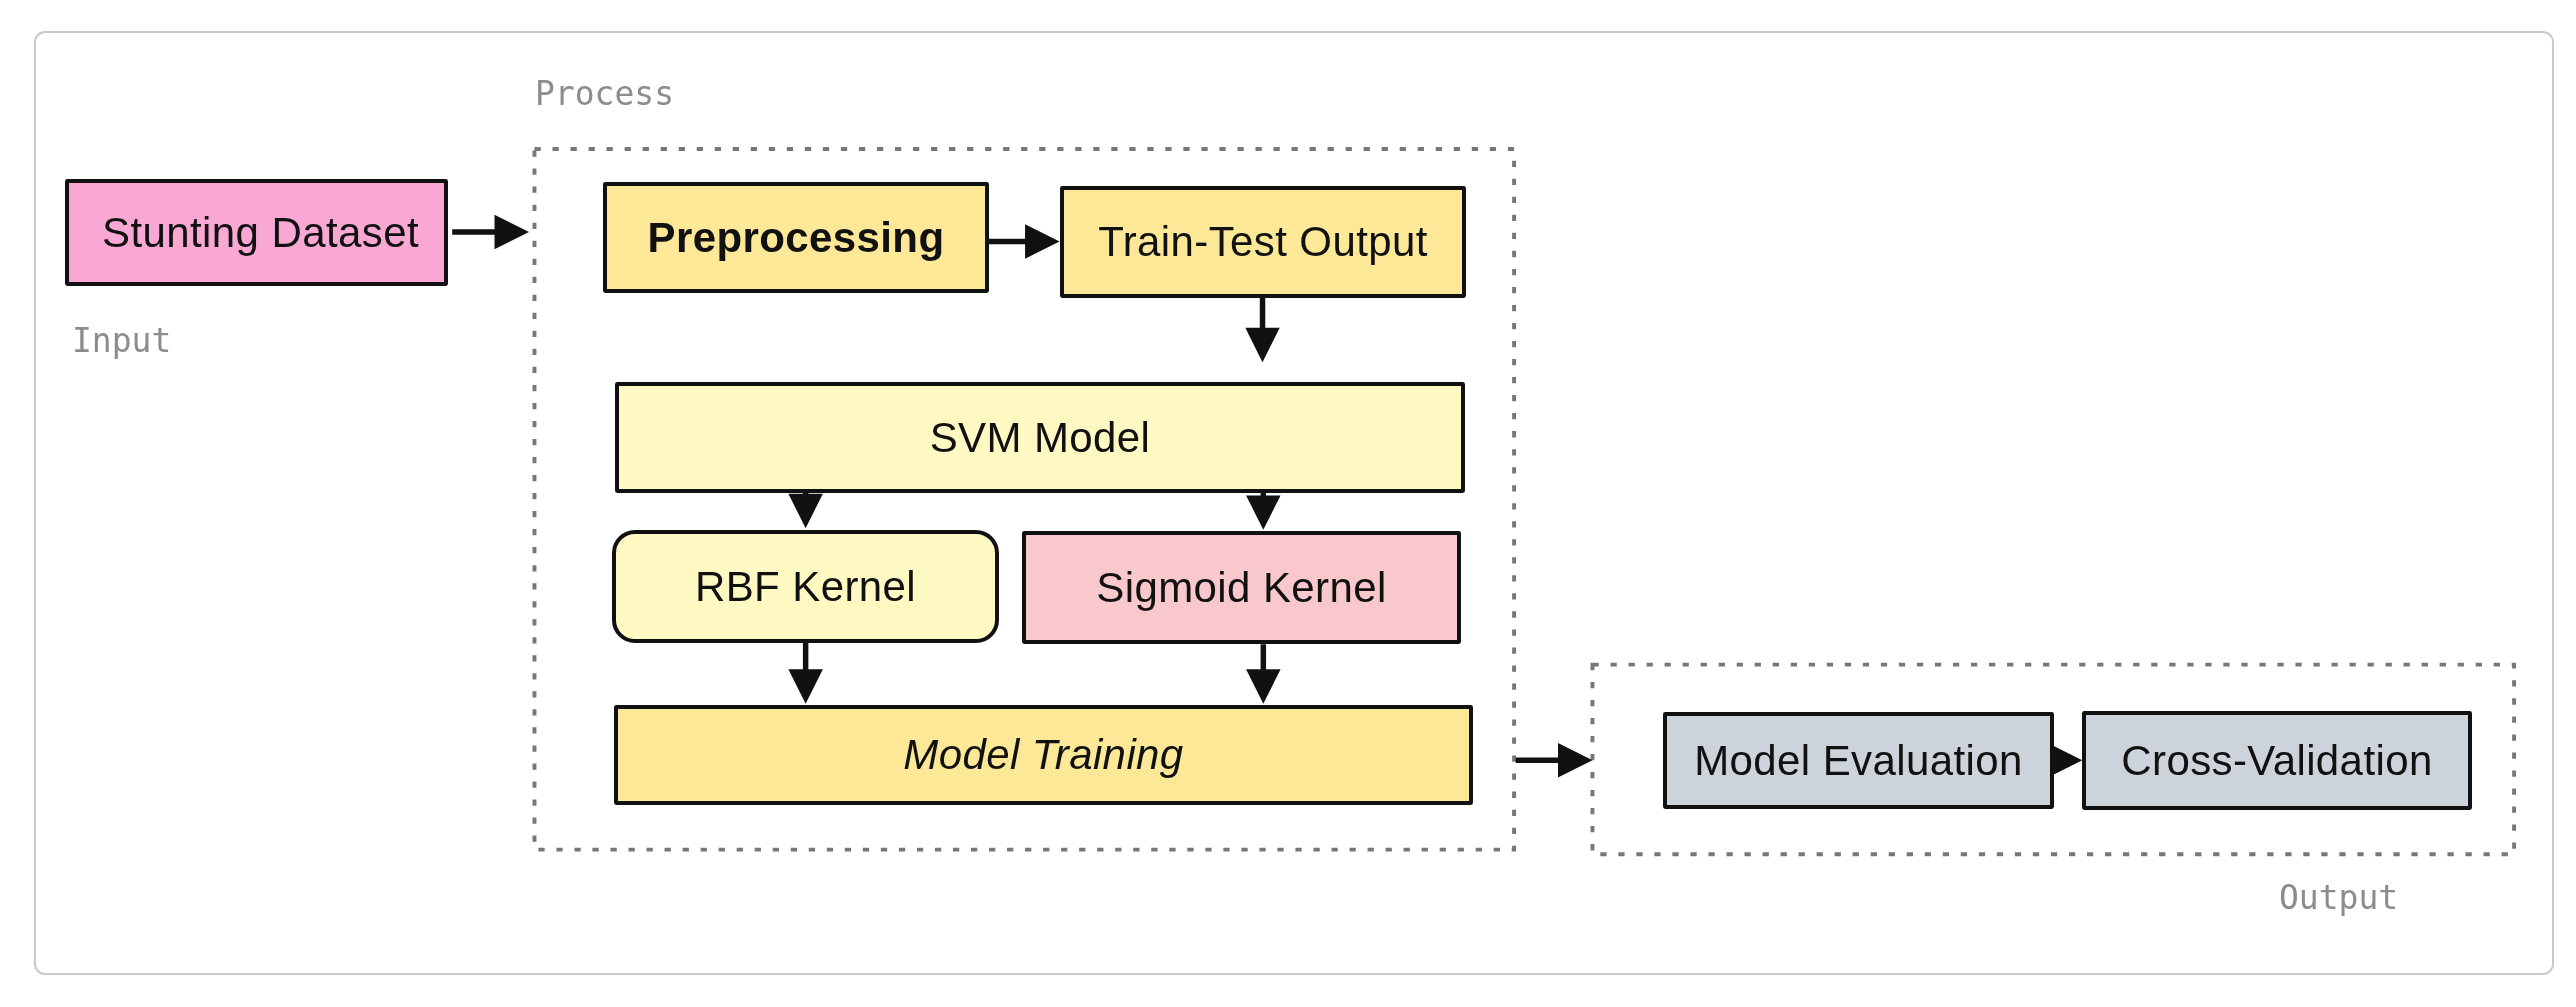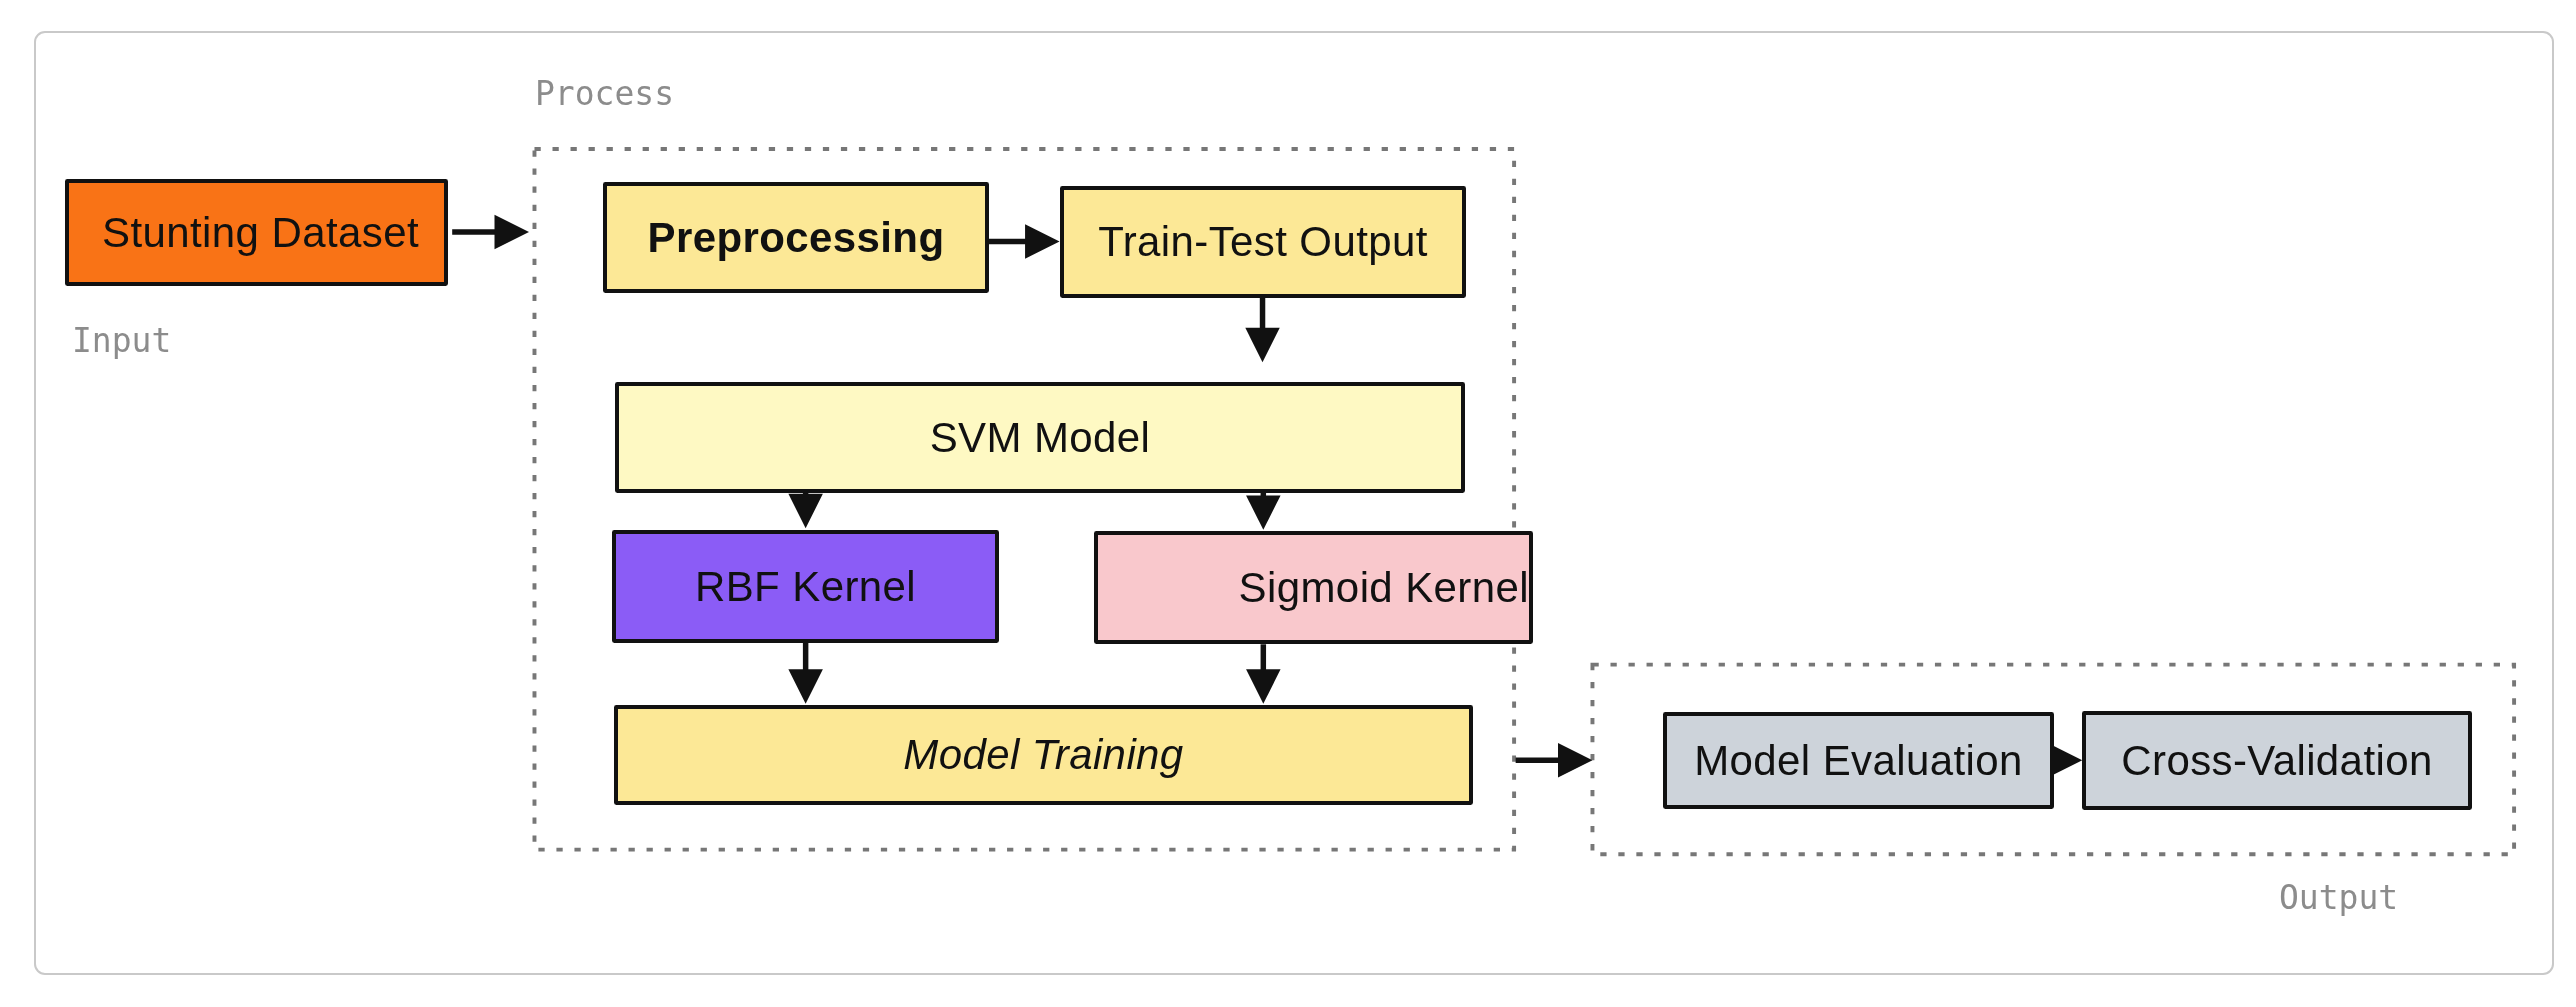--- a/index.html
+++ b/index.html
@@ -60,21 +60,21 @@
     font-size: 33px;
     color: var(--group-label, #8c8c8c);
     white-space: nowrap;
   }
   
   .n-stunting      { left:  65px; top: 179px; width:  383px; height: 107px; }
   .n-preprocessing { left: 603px; top: 182px; width:  386px; height: 111px; }
   .n-traintest     { left:1060px; top: 186px; width:  406px; height: 112px; }
   .n-svm           { left: 615px; top: 362px; width: 850px; height: 111px; }
   .n-rbf           { left: 612px; top: 530px; width:  387px; height: 113px; }
-  .n-sigmoid       { left:1094px; top: 531px; width:  439px; height: 113px; justify-content: flex-end; }
+  .n-sigmoid       { left:1022px; top: 531px; width:  439px; height: 113px; }
   .n-training      { left: 614px; top: 705px; width: 859px; height: 100px; font-style: italic; }
   .n-evaluation    { left:1631px; top: 712px; width:  391px; height: 97px; margin-left: 32px; }
   .n-crossval      { left:2082px; top: 711px; width:  390px; height: 99px; }
   
   .gl-process { left: 535px; top:  74px; text-align: right; }
   .gl-input   { left:  72px; top: 321px; }
   .gl-output  { left: 2279px; top: 878px; width: 224px; text-align: left; }
 </style>
 </head>
 <body>
@@ -131,33 +131,33 @@
     <g>
       <line class="edge-line" x1="2580" y1="970" x2="2618" y2="970"></line>
       <polygon class="edge-head" points="2657,970 2613,948 2613,992"></polygon>
     </g>
   </svg>
 
   <div class="group-label gl-process">Process</div>
   <div class="group-label gl-input">Input</div>
   <div class="group-label gl-output">Output</div>
 
-  <div class="node n-stunting" style="background-color: #f97316; padding-left: 8px;">
+  <div class="node n-stunting" style="background-color: #f9a8d4; padding-left: 8px;">
     <span>Stunting Dataset</span>
   </div>
   <div class="node n-preprocessing" style="background-color: rgb(252, 232, 150); font-weight: bold;">
     <span>Preprocessing</span>
   </div>
   <div class="node n-traintest" style="background-color: rgb(252, 232, 150);">
     <span>Train-Test Output</span>
   </div>
   <div class="node n-svm" style="background-color: #fef9c3; margin-top: 20px;">
     <span>SVM Model</span>
   </div>
-  <div class="node n-rbf" style="background-color: #8b5cf6;">
+  <div class="node n-rbf" style="background-color: #fef9c3; border-radius: 23px;">
     <span>RBF Kernel</span>
   </div>
   <div class="node n-sigmoid" style="background-color: rgb(249, 200, 204);">
     <span>Sigmoid Kernel</span>
   </div>
   <div class="node n-training" style="background-color: rgb(252, 232, 150);">
     <span>Model Training</span>
   </div>
   <div class="node n-evaluation" style="background-color: rgb(205, 211, 218);">
     <span>Model Evaluation</span>

